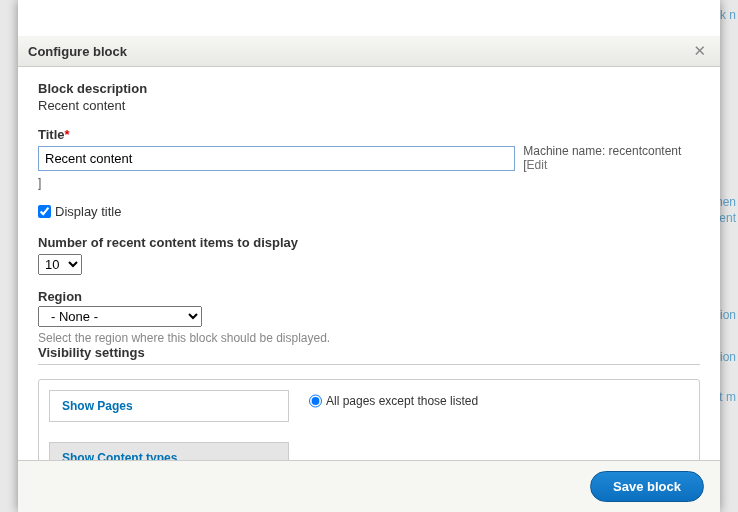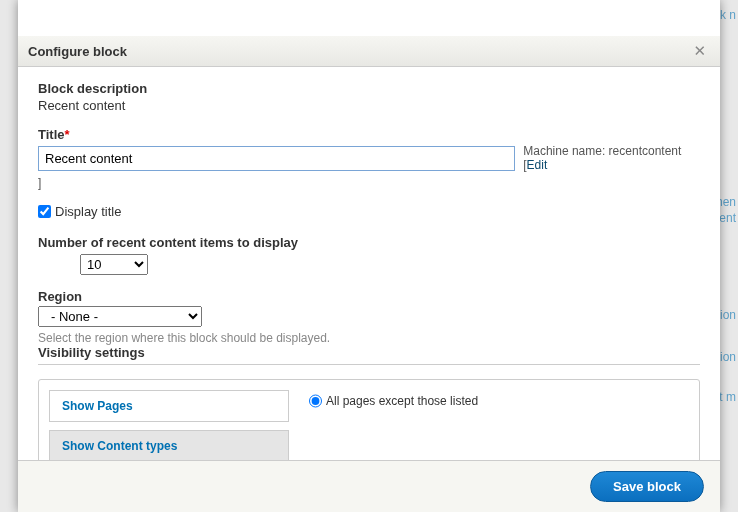--- a/index.html
+++ b/index.html
@@ -50,32 +50,32 @@
   .required-star { color: #d00; }
   .title-row { display: flex; align-items: center; gap: 8px; }
   input[type="text"].title-input {
     width: 500px;
     padding: 4px 6px;
     border: 1px solid #7aa5d6;
     font-size: 13px;
     font-family: inherit;
   }
   .machine-name { font-size: 12px; color: #555; }
-  .machine-name a { color: #0c4a6e; text-decoration: none; }
+  .machine-name a { color: #737373; text-decoration: none; }
   .stray-bracket { margin-top: 4px; margin-bottom: 14px; color: #555; font-size: 12px; }
   .checkbox-row { margin: 0 0 16px 0; display: flex; align-items: center; gap: 4px; }
   select {
     font-family: inherit;
     font-size: 13px;
     padding: 1px 2px;
   }
   .select-row { margin: 4px 0 14px 0; }
   .help-text { color: #888; font-size: 12px; margin-top: 4px; }
   .region-select { width: 164px; padding-left: 8px; }
-  .num-select { width: 68px; margin-left: 42px; }
+  .num-select { width: 44px; }
   .visibility-heading {
     font-weight: bold;
     font-size: 13px;
     border-bottom: 1px solid #ccc;
     padding-bottom: 4px;
     margin-bottom: 14px;
   }
   .visibility-wrap {
     border: 1px solid #ccc;
     border-radius: 3px;
@@ -87,21 +87,21 @@
   }
   .tabs-col { width: 240px; }
   .tab {
     border: 1px solid #ccc;
     padding: 8px 12px;
     font-weight: bold;
     font-size: 12px;
     color: #0071b3;
     cursor: pointer;
     background: #fff;
-    margin-bottom: 8px;
+    margin-bottom: 20px;
   }
   .tab.inactive {
     background: #e5e5e5;
   }
   .tab-content { flex: 1; padding-top: 4px; }
   .tab-content-heading { font-weight: bold; font-size: 13px; margin-bottom: 6px; }
   .radio-row { display: flex; gap: 4px; font-size: 12px; }
   .dialog-footer {
     border-top: 1px solid #ccc;
     background: #f6f6f2;

